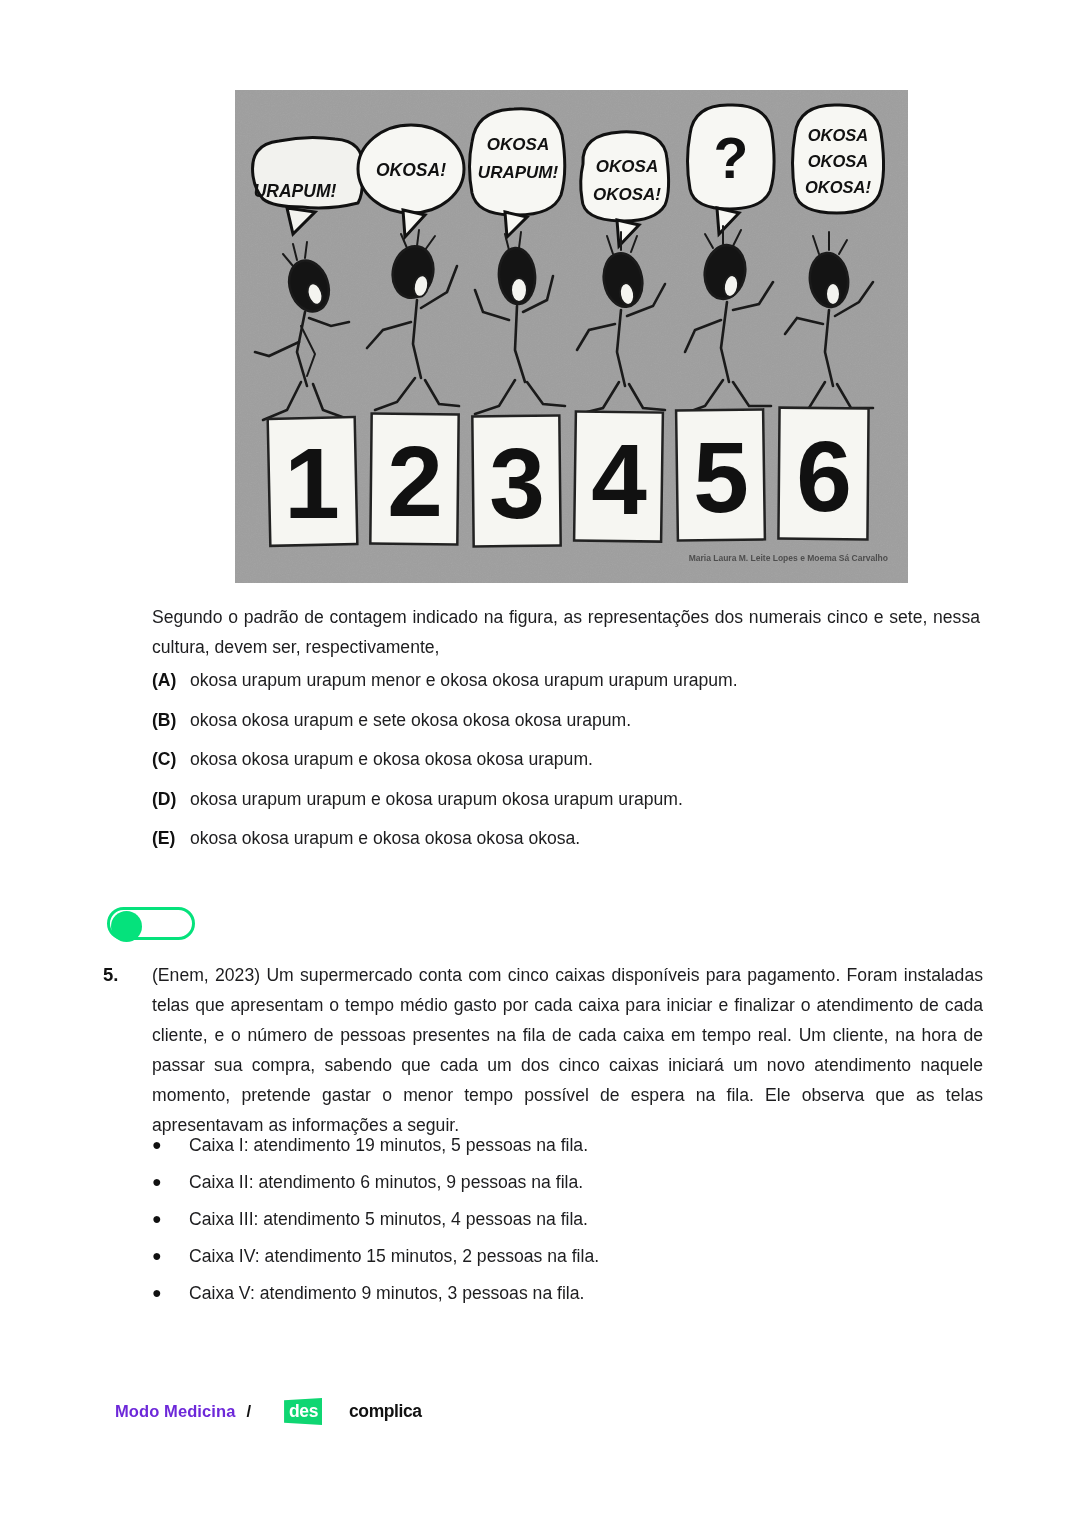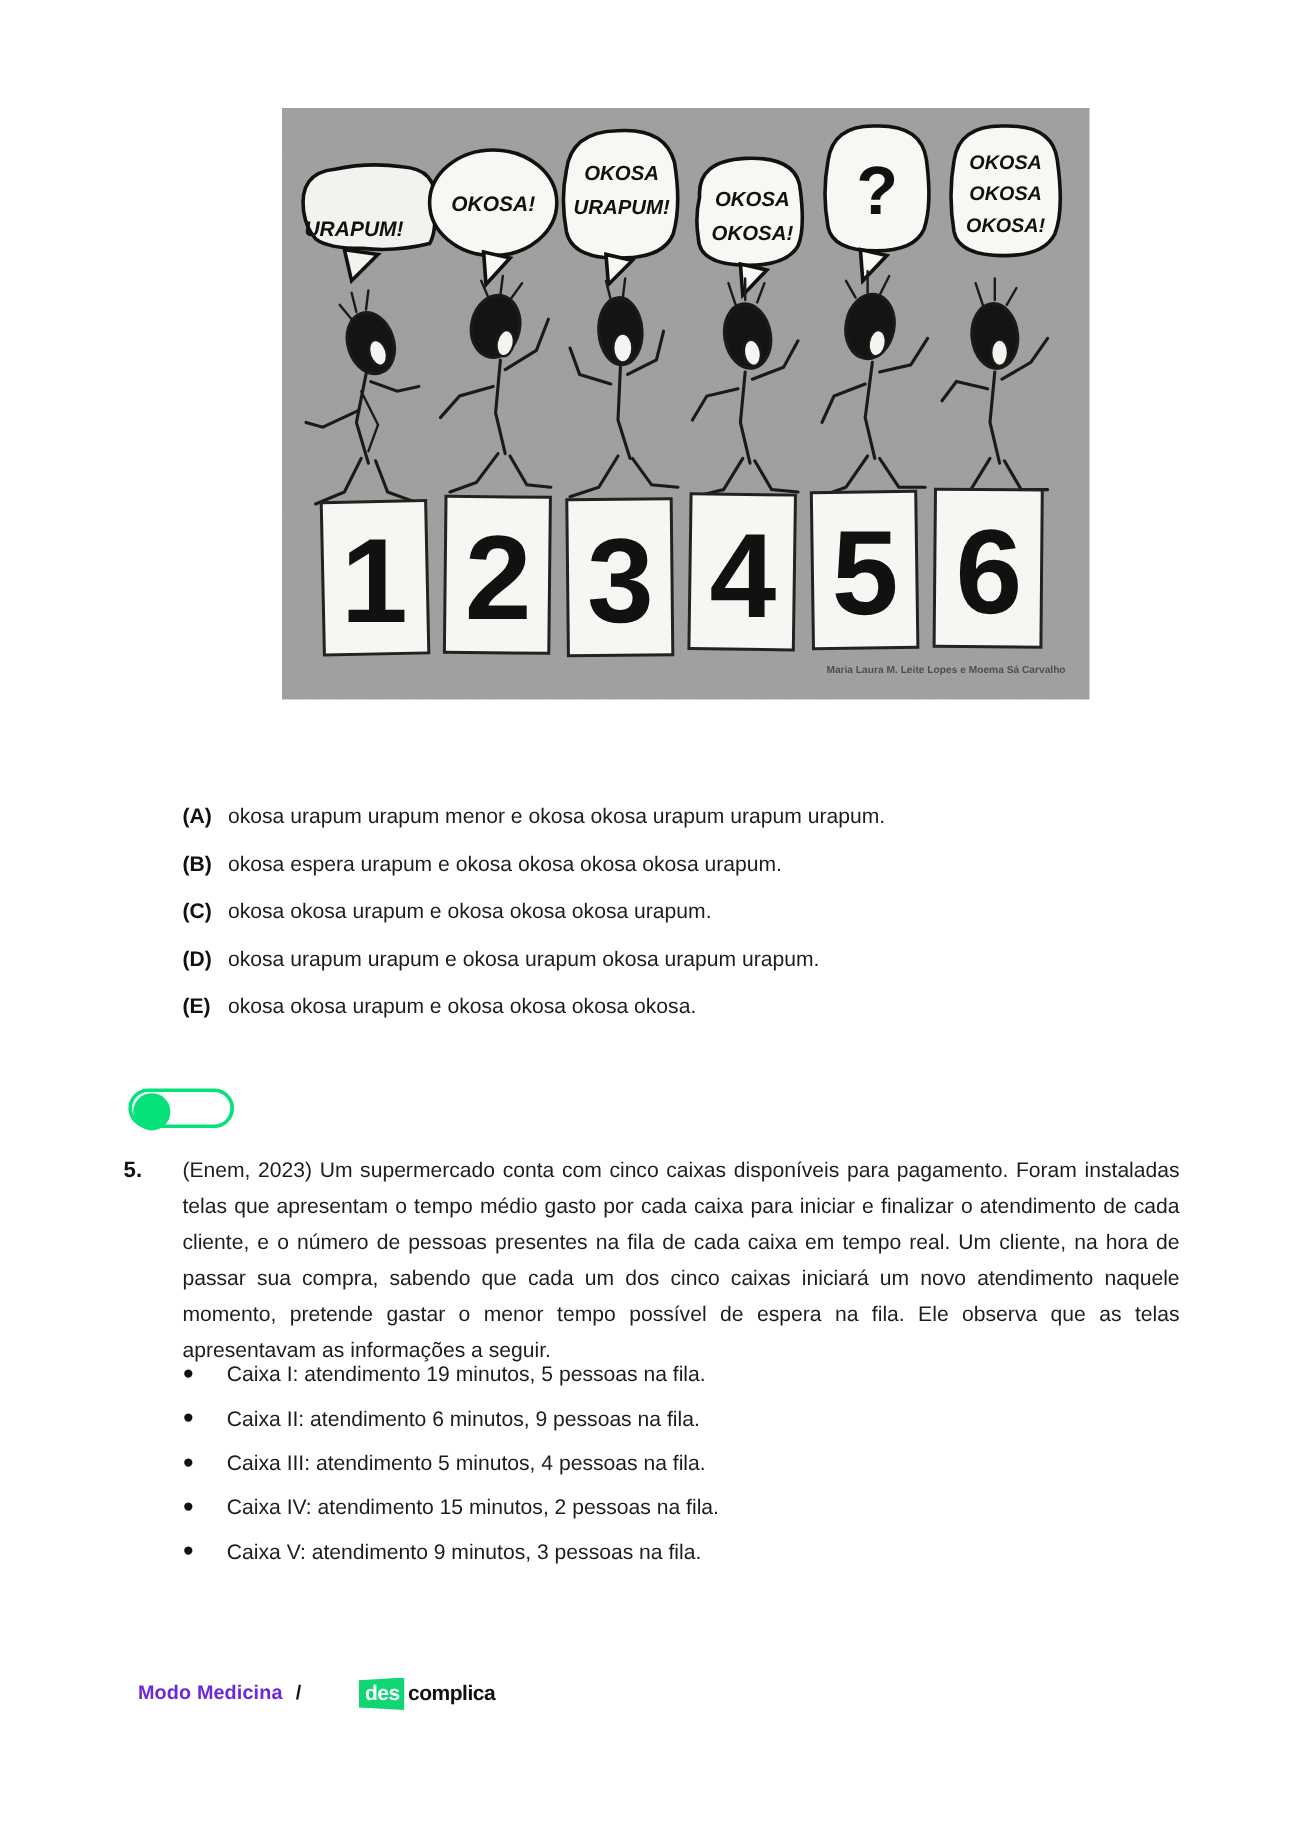--- a/index.html
+++ b/index.html
@@ -180,22 +180,23 @@
   }
   .footer-sep {
     font-size: 16.5px;
     font-weight: bold;
     color: #111;
     margin-left: 11px;
   }
   .logo {
     display: inline-flex;
     align-items: center;
-    margin-left: 48px;
+    margin-left: 33px;
     height: 27px;
+    gap: 24px;
   }
   .logo-mark {
     position: relative;
     height: 27px;
     display: inline-flex;
     align-items: center;
     padding: 0 4px 0 5px;
     background: #0FD672;
     clip-path: polygon(0% 8%, 100% 0%, 100% 100%, 0% 92%);
   }
@@ -367,29 +368,30 @@
         <g>
           <rect x="544" y="318" width="89" height="131" fill="#f6f6f2" stroke="#222" stroke-width="2.5" transform="rotate(0.5 588 383)"></rect>
           <text x="589" y="421" font-family="'Liberation Sans',sans-serif" font-size="100" font-weight="bold" fill="#111" text-anchor="middle">6</text>
         </g>
       </g>
 
       <text x="653" y="471" font-family="'Liberation Sans',sans-serif" font-size="8.5" font-weight="bold" fill="#2e2e2e" text-anchor="end" opacity="0.72">Maria Laura M. Leite Lopes e Moema Sá Carvalho</text>
     </svg>
   </div>
 
+  <div class="stem">Segundo o padrão de contagem indicado na figura, as representações dos numerais cinco e sete, nessa cultura, devem ser, respectivamente,</div>
 
   <div class="options">
     <div class="option-row">
       <span class="option-letter">(A)</span>
       <span class="option-text">okosa urapum urapum menor e okosa okosa urapum urapum urapum.</span>
     </div>
     <div class="option-row">
       <span class="option-letter">(B)</span>
-      <span class="option-text">okosa espera urapum e okosa okosa okosa okosa urapum.</span>
+      <span class="option-text">okosa okosa urapum e sete okosa okosa okosa urapum.</span>
     </div>
     <div class="option-row">
       <span class="option-letter">(C)</span>
       <span class="option-text">okosa okosa urapum e okosa okosa okosa urapum.</span>
     </div>
     <div class="option-row">
       <span class="option-letter">(D)</span>
       <span class="option-text">okosa urapum urapum e okosa urapum okosa urapum urapum.</span>
     </div>
     <div class="option-row">

